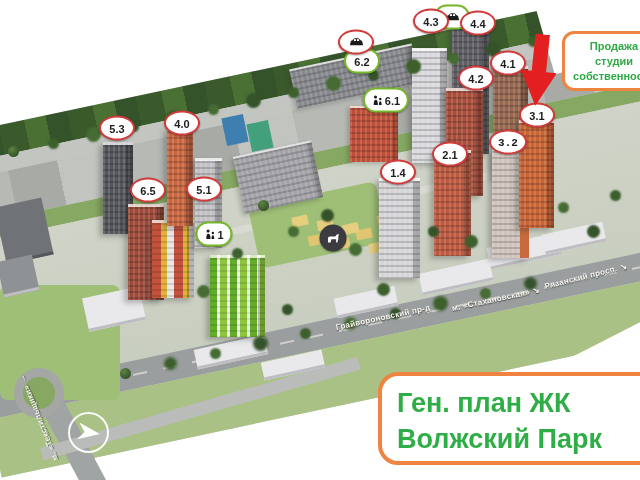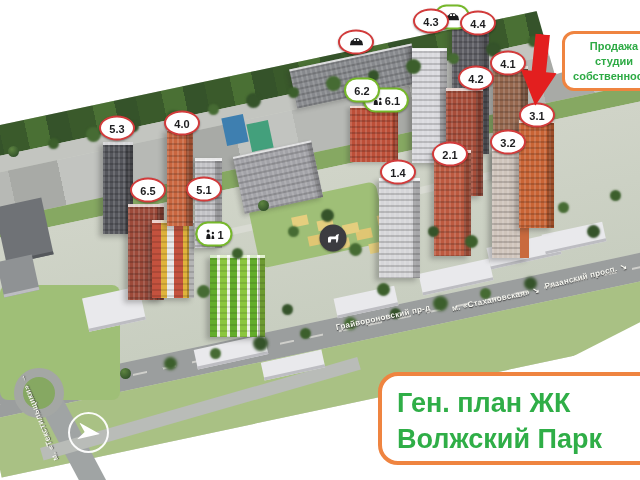--- a/index.html
+++ b/index.html
@@ -193,21 +193,21 @@
         <span class="micon">
           <svg width="11" height="11" viewBox="0 0 12 11">
             <circle cx="4" cy="2.2" r="1.7" fill="#1b1b1d"></circle>
             <path d="M2 11 Q2 5.2 4.3 5.2 Q6.6 5.2 6.6 11 Z" fill="#1b1b1d"></path>
             <circle cx="9.2" cy="4.4" r="1.3" fill="#1b1b1d"></circle>
             <path d="M7.7 11 Q7.7 6.8 9.2 6.8 Q10.7 6.8 10.7 11 Z" fill="#1b1b1d"></path>
           </svg>
         </span>
         <span class="mtxt">6.1</span>
       </div>
-      <div class="marker v-green" style="left: 362px; top: 61px; margin-top: 29px;">
+      <div class="marker v-green" style="left: 362px; top: 61px;">
         <span class="mtxt">6.2</span>
       </div>
       <div class="marker v-red" style="left: 356px; top: 42px;">
         <span class="micon">
           <svg width="15" height="9" viewBox="0 0 16 9">
             <path fill="#1b1b1d" d="M1 8 L1.8 4.2 Q2.1 2.9 3.6 2.6 L5.1 1.1 Q5.6 .5 6.6 .5 L9.4 .5 Q10.4 .5 10.9 1.1 L12.4 2.6 Q13.9 2.9 14.2 4.2 L15 8 Z"></path>
             <rect x="5.2" y="1.5" width="2.3" height="1.9" fill="#fff"></rect>
             <rect x="8.5" y="1.5" width="2.3" height="1.9" fill="#fff"></rect>
           </svg>
         </span>
@@ -232,21 +232,21 @@
       </div>
       <div class="marker v-red" style="left: 508px; top: 63px;">
         <span class="mtxt">4.1</span>
       </div>
       <div class="marker v-red" style="left: 450px; top: 154px;">
         <span class="mtxt">2.1</span>
       </div>
       <div class="marker v-red" style="left: 398px; top: 172px;">
         <span class="mtxt">1.4</span>
       </div>
-      <div class="marker v-red" style="left: 508px; top: 142px;">
+      <div class="marker v-red" style="left: 508px; top: 142px; font-family: Liberation Mono, monospace;">
         <span class="mtxt">3.2</span>
       </div>
       <div class="marker v-red" style="left: 537px; top: 115px;">
         <span class="mtxt">3.1</span>
       </div>
       <div class="marker v-dark" style="left: 333px; top: 238px;">
         <span class="micon">
           <svg width="14" height="11" viewBox="0 0 14 11">
             <path fill="#fff" d="M1.5 10 L1.5 5.5 Q1.5 4 3.5 4 L8.8 4 L10 2.2 L12.5 1.6 L11.8 4 L11.8 6.5 L10.8 10 L9.6 10 L9.6 6.8 L4.8 6.8 L4.2 10 Z"></path>
           </svg>

